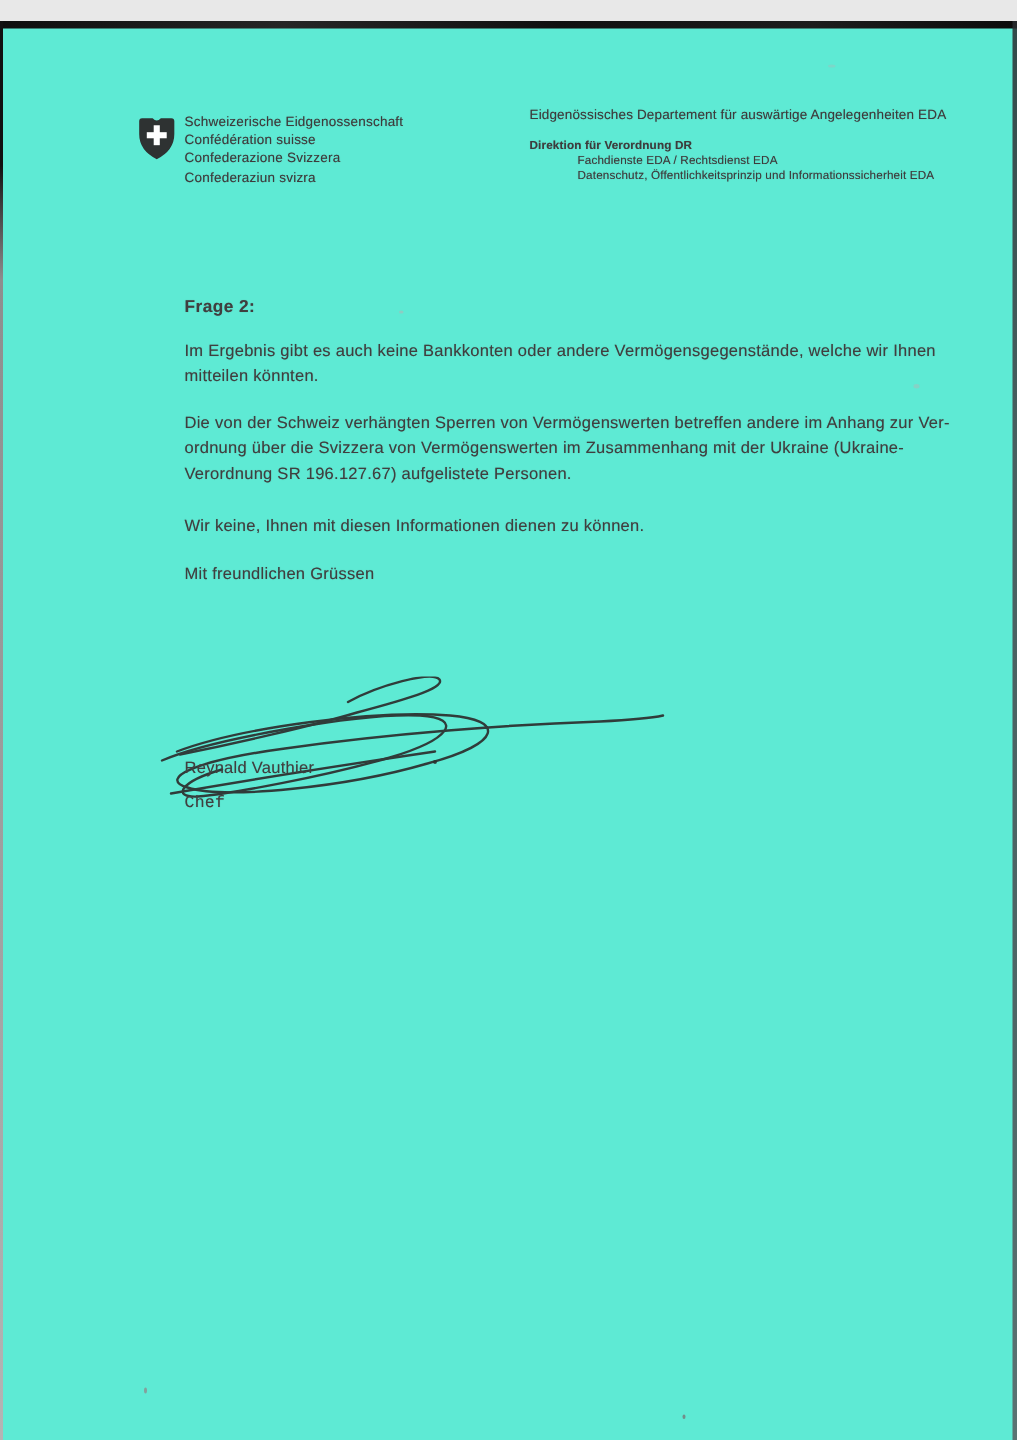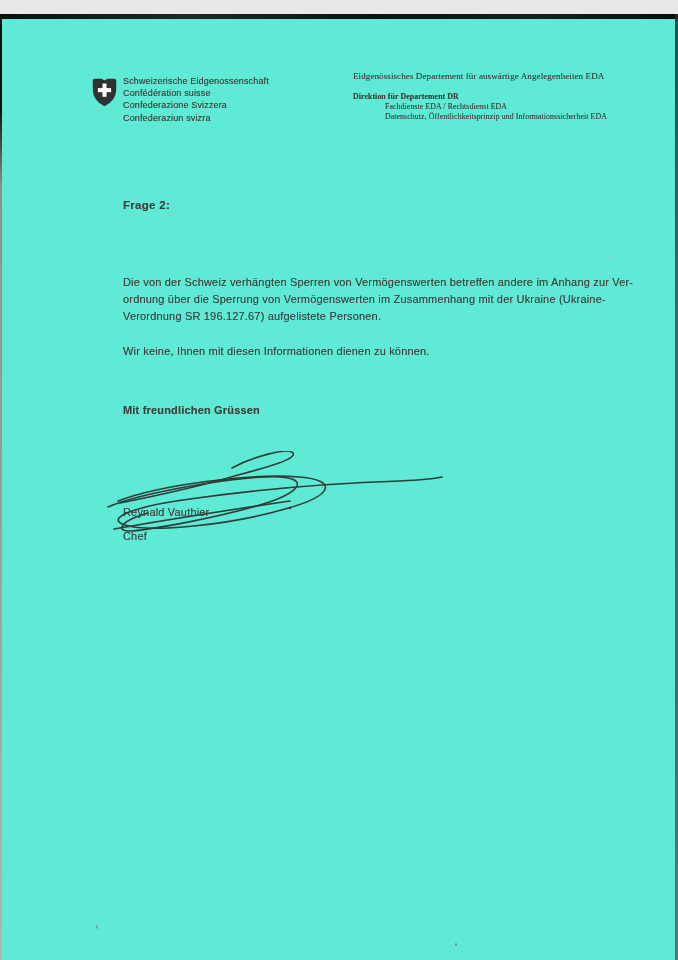--- a/index.html
+++ b/index.html
@@ -35,50 +35,50 @@
 
   
   .coat {
     position: absolute; left: 92px; top: 62px; width: 25px; height: 33px;
   }
   .logo-wordmark {
     position: absolute; left: 123px; top: 61px;
     font-size: 9px; line-height: 12.2px; letter-spacing: .15px;
     white-space: pre-line; color: #3c3c3c;
   }
-  .dept { position: absolute; left: 353px; top: 57px; color: #3c3c3c; font-family: Liberation Serif, serif; }
+  .dept { position: absolute; left: 353px; top: 57px; color: #3c3c3c; }
   .dept-line1 { font-size: 9px; line-height: 11px; letter-spacing: .1px; margin-bottom: 10px; }
   .dept-division { font-size: 7.8px; line-height: 10px; font-weight: bold; letter-spacing: .1px; }
   .dept-sub { font-size: 7.8px; line-height: 10px; letter-spacing: .1px; padding-left: 32px; }
 
   
   .heading {
     position: absolute; left: 123px; top: 185px;
     font-size: 11.5px; font-weight: bold; letter-spacing: .3px;
     text-underline-offset: 2px;
   }
   .para {
     position: absolute; left: 123px;
     font-size: 11px; line-height: 17px; letter-spacing: .18px;
     white-space: pre-line;
   }
   .p1 { top: 212px; }
   .p2 { top: 260px; }
   .p3 { top: 329px; }
-  .closing { top: 388px; font-weight: bold; }
+  .closing { top: 361px; }
 
   
   .sig-org {
     position: absolute; left: 123px; top: 427px;
     font-size: 11px; line-height: 16px; letter-spacing: .18px;
     white-space: pre-line;
   }
   .sig-svg { position: absolute; left: 100px; top: 437px; width: 345px; height: 95px; }
   .sig-name { position: absolute; left: 123px; top: 492px; font-size: 11px; letter-spacing: .18px; }
-  .sig-title { position: absolute; left: 123px; top: 516px; font-size: 11px; letter-spacing: .18px; }
+  .sig-title { position: absolute; left: 123px; top: 516px; font-size: 11px; letter-spacing: .18px; font-family: Liberation Mono, monospace; }
 
   
   .speck { position: absolute; background: #b5b5b5; border-radius: 50%; }
   .speck.s1 { left: 266px; top: 193px; width: 3px; height: 2px; opacity: .55; }
   .speck.s2 { left: 609px; top: 242px; width: 4px; height: 3px; opacity: .45; }
   .speck.s3 { left: 96px; top: 911px; width: 2px; height: 4px; background: #8d8d8d; opacity: .8; }
   .speck.s4 { left: 455px; top: 929px; width: 2px; height: 3px; background: #777; opacity: .8; }
   .speck.s5 { left: 552px; top: 29px; width: 5px; height: 2px; opacity: .35; }
 </style>
 </head>
@@ -97,28 +97,30 @@
       <rect x="7.5" y="13.4" width="17" height="5.2" fill="#ffffff"></rect>
     </svg>
   </div>
   <div class="logo-wordmark txt">Schweizerische Eidgenossenschaft
 Confédération suisse
 Confederazione Svizzera
 Confederaziun svizra</div>
 
   <div class="dept">
     <div class="dept-line1 txt">Eidgenössisches Departement für auswärtige Angelegenheiten EDA</div>
-    <div class="dept-division txt">Direktion für Departement DR</div>
+    <div class="dept-division txt">Direktion für Verordnung DR</div>
     <div class="dept-sub txt">Fachdienste EDA / Rechtsdienst EDA</div>
     <div class="dept-sub txt">Datenschutz, Öffentlichkeitsprinzip und Informationssicherheit EDA</div>
   </div>
 
   <div class="heading txt">Frage 2:</div>
+  <div class="para p1 txt">Im Ergebnis gibt es auch keine Bankkonten oder andere Vermögensgegenstände, welche wir Ihnen
+mitteilen könnten.</div>
   <div class="para p2 txt">Die von der Schweiz verhängten Sperren von Vermögenswerten betreffen andere im Anhang zur Ver-
-ordnung über die Sperrung von Vermögenswerten im Zusammenhang mit der Ukraine (Ukraine-
+ordnung über die Svizzera von Vermögenswerten im Zusammenhang mit der Ukraine (Ukraine-
 Verordnung SR 196.127.67) aufgelistete Personen.</div>
   <div class="para p3 txt">Wir keine, Ihnen mit diesen Informationen dienen zu können.</div>
   <div class="para closing txt">Mit freundlichen Grüssen</div>
 
 
   <div class="sig-svg">
     <svg viewBox="0 0 345 95" width="345" height="95" aria-hidden="true">
       <g fill="none" stroke="#2d2d2d" stroke-width="1.6" stroke-linecap="round" opacity="0.92">
         <path d="M 132 17 C 152 6, 188 -4, 193 2 C 197 8, 168 16, 138 24 C 108 33, 55 45, 20 52"></path>
         <path d="M 18 50 C 60 34, 150 22, 200 26 C 236 29, 236 44, 185 58 C 130 74, 50 82, 25 74 C 5 68, 30 56, 90 48 C 160 38, 240 32, 300 30 C 320 29, 333 28, 342 26"></path>

